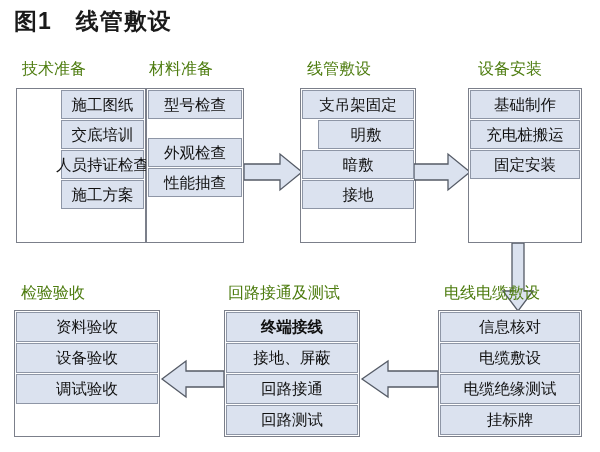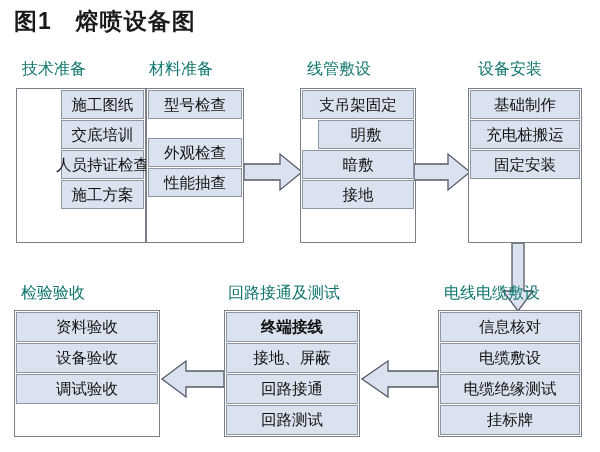--- a/index.html
+++ b/index.html
@@ -37,21 +37,21 @@
   
   .stage {
     position: absolute;
   }
   .stage-label {
     position: absolute;
     top: 0;
     font-size: 16px;
     line-height: 22px;
     white-space: nowrap;
-    color: #0f766e;
+    color: #4d7c0f;
   }
   .stage-box {
     position: absolute;
     box-sizing: border-box;
     border: 1px solid #7b7f8a;
     background: #ffffff;
     padding: 1px;
   }
   .cell {
     box-sizing: border-box;
@@ -76,21 +76,21 @@
   .arrow {
     position: absolute;
   }
   .arrow svg { display: block; }
 </style>
 </head>
 <body>
 
 <div id="figure-root">
 
-  <div class="fig-title">图1　熔喷设备图</div>
+  <div class="fig-title">图1　线管敷设</div>
 
   <div class="stage" style="left:16px; top:58px; width:130px;">
     <div class="stage-label" style="left:6px;">技术准备</div>
     <div class="stage-box" style="left:0px; top:30px; width:130px; height:155px;padding-left:44px;">
       <div class="cell" style="height:29px;">施工图纸</div>
       <div class="cell" style="height:29px;">交底培训</div>
       <div class="cell" style="height:29px;">人员持证检查</div>
       <div class="cell" style="height:29px;">施工方案</div>
     </div>
   </div>

